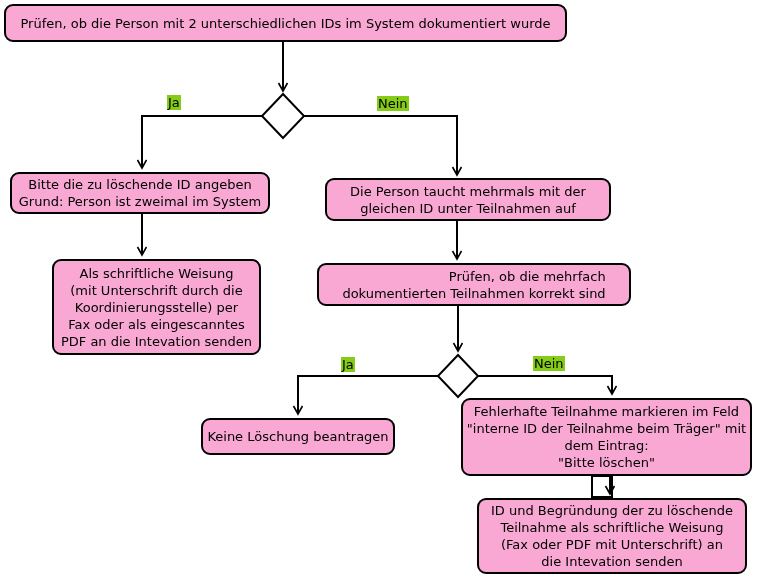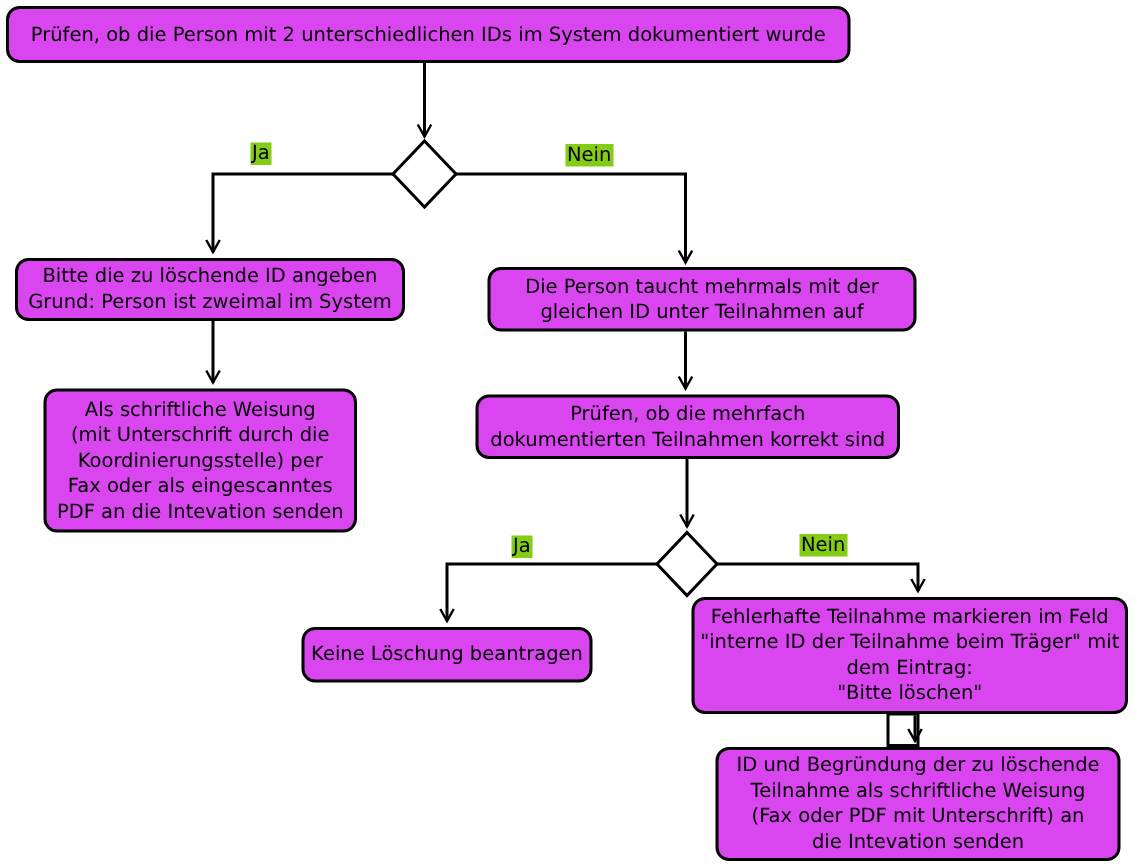--- a/index.html
+++ b/index.html
@@ -19,21 +19,21 @@
   .layer {
     position: absolute;
     left: 0;
     top: 0;
   }
   .node {
     position: absolute;
     box-sizing: border-box;
     border: 2px solid #000000;
     border-radius: 9px;
-    background: #d946ef;
+    background: #f9a8d4;
     display: flex;
     align-items: center;
     justify-content: center;
     text-align: center;
     font-size: 13px;
     line-height: 17px;
     padding: 1px 2px;
   }
   .node-text {
     white-space: pre-line;
@@ -86,34 +86,34 @@
 
   <div class="node" style="left:4px; top:4px; width:563px; height:38px;">
     <span class="node-text">Prüfen, ob die Person mit 2 unterschiedlichen IDs im System dokumentiert wurde</span>
   </div>
 
   <div class="node" style="left:10px; top:172px; width:260px; height:42px;">
     <span class="node-text">Bitte die zu löschende ID angeben
 Grund: Person ist zweimal im System</span>
   </div>
 
-  <div class="node" style="left:29px; top:259px; width:209px; height:96px;">
+  <div class="node" style="left:52px; top:259px; width:209px; height:96px;">
     <span class="node-text">Als schriftliche Weisung
 (mit Unterschrift durch die
 Koordinierungsstelle) per
 Fax oder als eingescanntes
 PDF an die Intevation senden</span>
   </div>
 
   <div class="node" style="left:325px; top:178px; width:286px; height:43px;">
     <span class="node-text">Die Person taucht mehrmals mit der
 gleichen ID unter Teilnahmen auf</span>
   </div>
 
-  <div class="node" style="left:317px; top:263px; width:283px; height:43px;">
+  <div class="node" style="left:317px; top:263px; width:314px; height:43px;text-align:right;">
     <span class="node-text">Prüfen, ob die mehrfach
 dokumentierten Teilnahmen korrekt sind</span>
   </div>
 
   <div class="node" style="left:461px; top:398px; width:291px; height:78px;">
     <span class="node-text">Fehlerhafte Teilnahme markieren im Feld
 "interne ID der Teilnahme beim Träger" mit
 dem Eintrag:
 "Bitte löschen"</span>
   </div>

